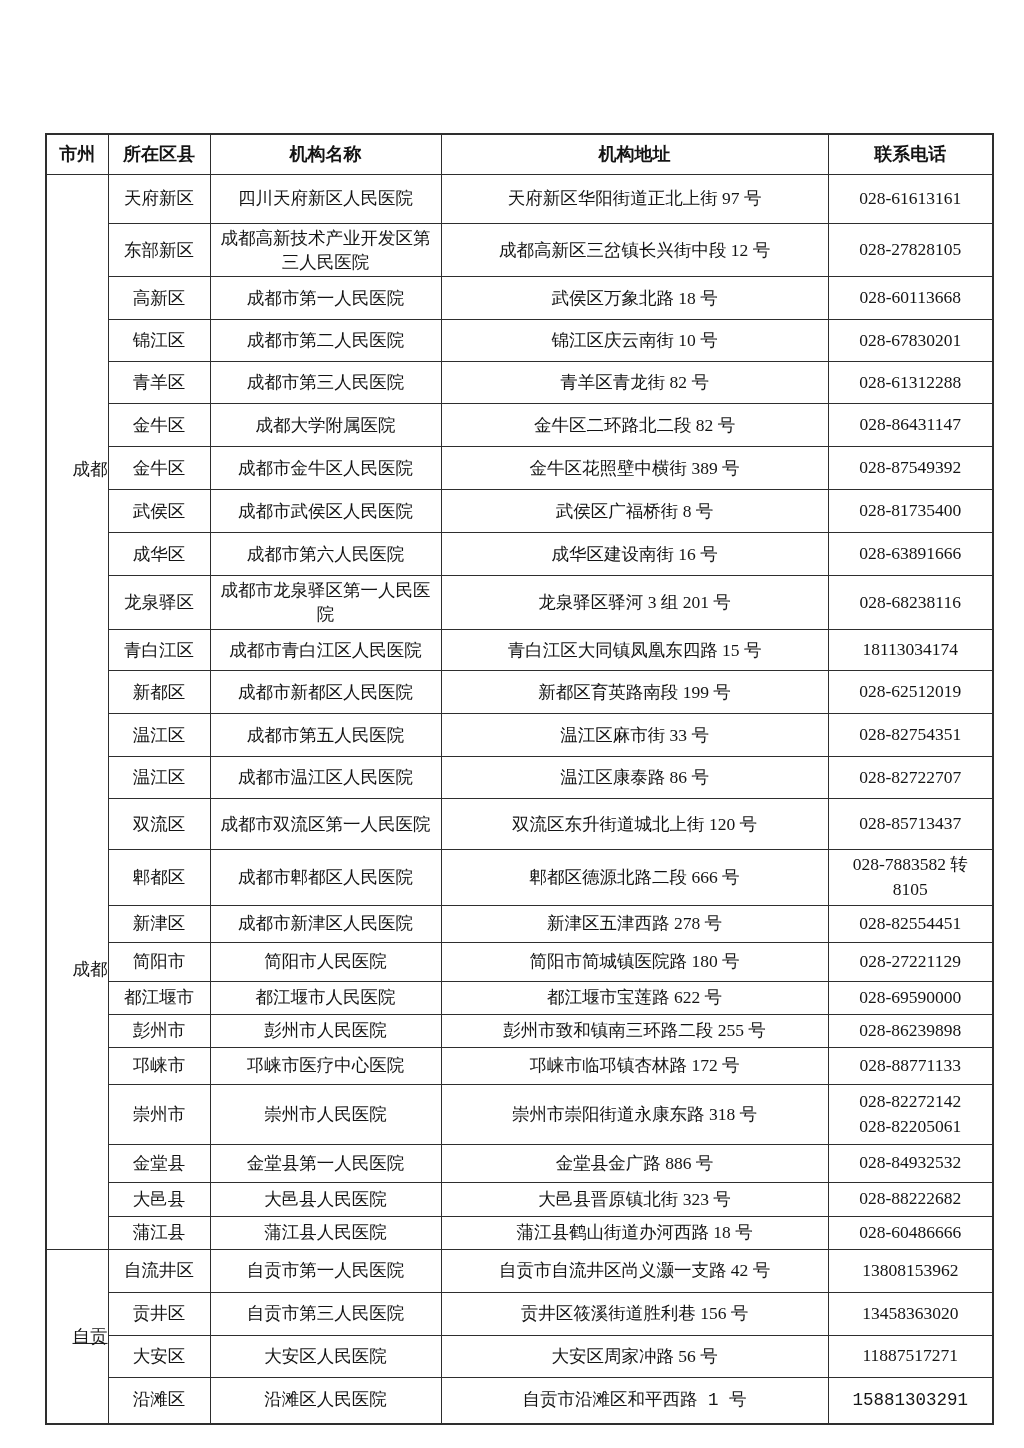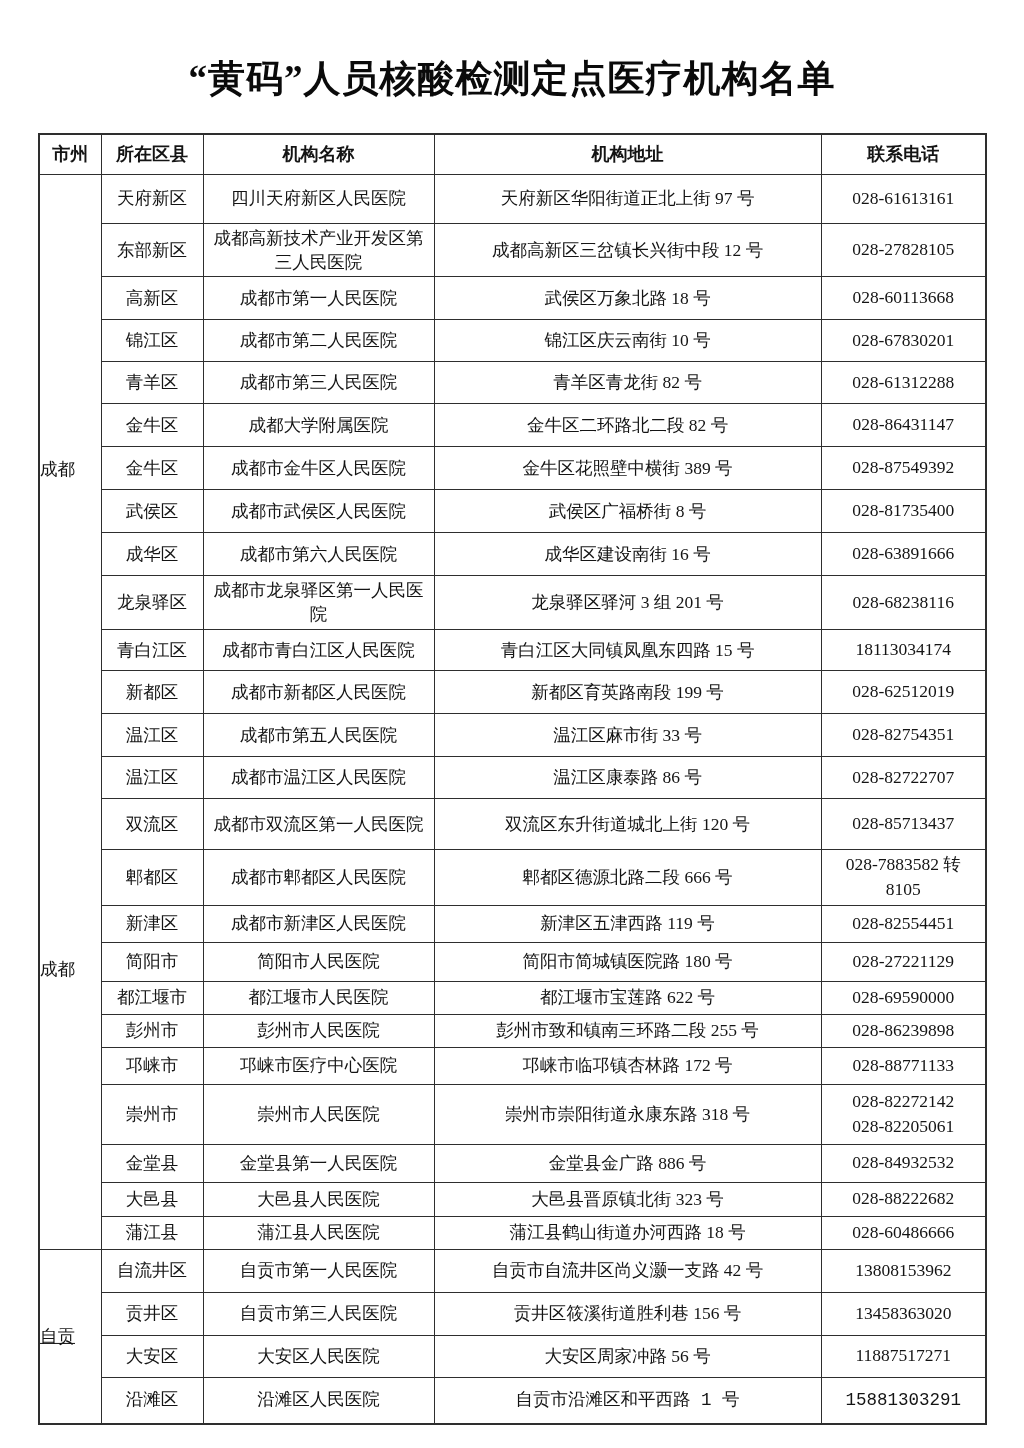--- a/index.html
+++ b/index.html
@@ -11,48 +11,47 @@
   }
   .page { position: relative; width: 1024px; height: 1448px; overflow: hidden; }
   .title {
     position: absolute; top: 54px; left: 0; width: 100%;
     margin: 0; text-align: center;
     font-size: 37px; font-weight: bold; letter-spacing: 1px;
     color: #0a0a0a;
     font-family: "Liberation Serif", "DejaVu Serif", serif;
   }
   table.hospital-table {
-    position: absolute; top: 133px; left: 38px;
+    position: absolute; top: 133px; left: 45px;
     width: 947px;
     border-collapse: collapse; table-layout: fixed;
     border: 2px solid #2e2e2e;
   }
   .hospital-table th, .hospital-table td {
     border: 1px solid #2e2e2e;
     text-align: center; vertical-align: middle;
     padding: 2px 4px;
     font-size: 17.5px;
     line-height: 1.38;
     overflow: hidden;
   }
   .hospital-table thead tr { height: 40px; }
   .hospital-table th { font-weight: bold; font-size: 18px; }
   td.city-cell { position: relative; }
   .city-label {
     position: absolute; left: 0; width: 100%;
     transform: translateY(-50%);
-    text-align: left;
+    text-align: right;
   }
   .phone-line { line-height: 1.45; }
 </style>
 </head>
 <body>
 
 <div class="page">
-  <h1 class="title">“黄码”人员核酸检测定点医疗机构名单</h1>
 
   <table class="hospital-table">
     <colgroup>
       <col style="width:62px">
       <col style="width:102px">
       <col style="width:231px">
       <col style="width:387px">
       <col style="width:165px">
     </colgroup>
     <thead>
@@ -194,21 +193,21 @@
           <td>成都市郫都区人民医院</td>
           <td>郫都区德源北路二段 666 号</td>
           <td>
             <div class="phone-line">028-7883582 转</div>
             <div class="phone-line">8105</div>
           </td>
         </tr>
         <tr style="height: 37px;">
           <td>新津区</td>
           <td>成都市新津区人民医院</td>
-          <td>新津区五津西路 119 号</td>
+          <td>新津区五津西路 278 号</td>
           <td>
             <div class="phone-line">028-82554451</div>
           </td>
         </tr>
         <tr style="height: 39px;">
           <td>简阳市</td>
           <td>简阳市人民医院</td>
           <td>简阳市简城镇医院路 180 号</td>
           <td>
             <div class="phone-line">028-27221129</div>

